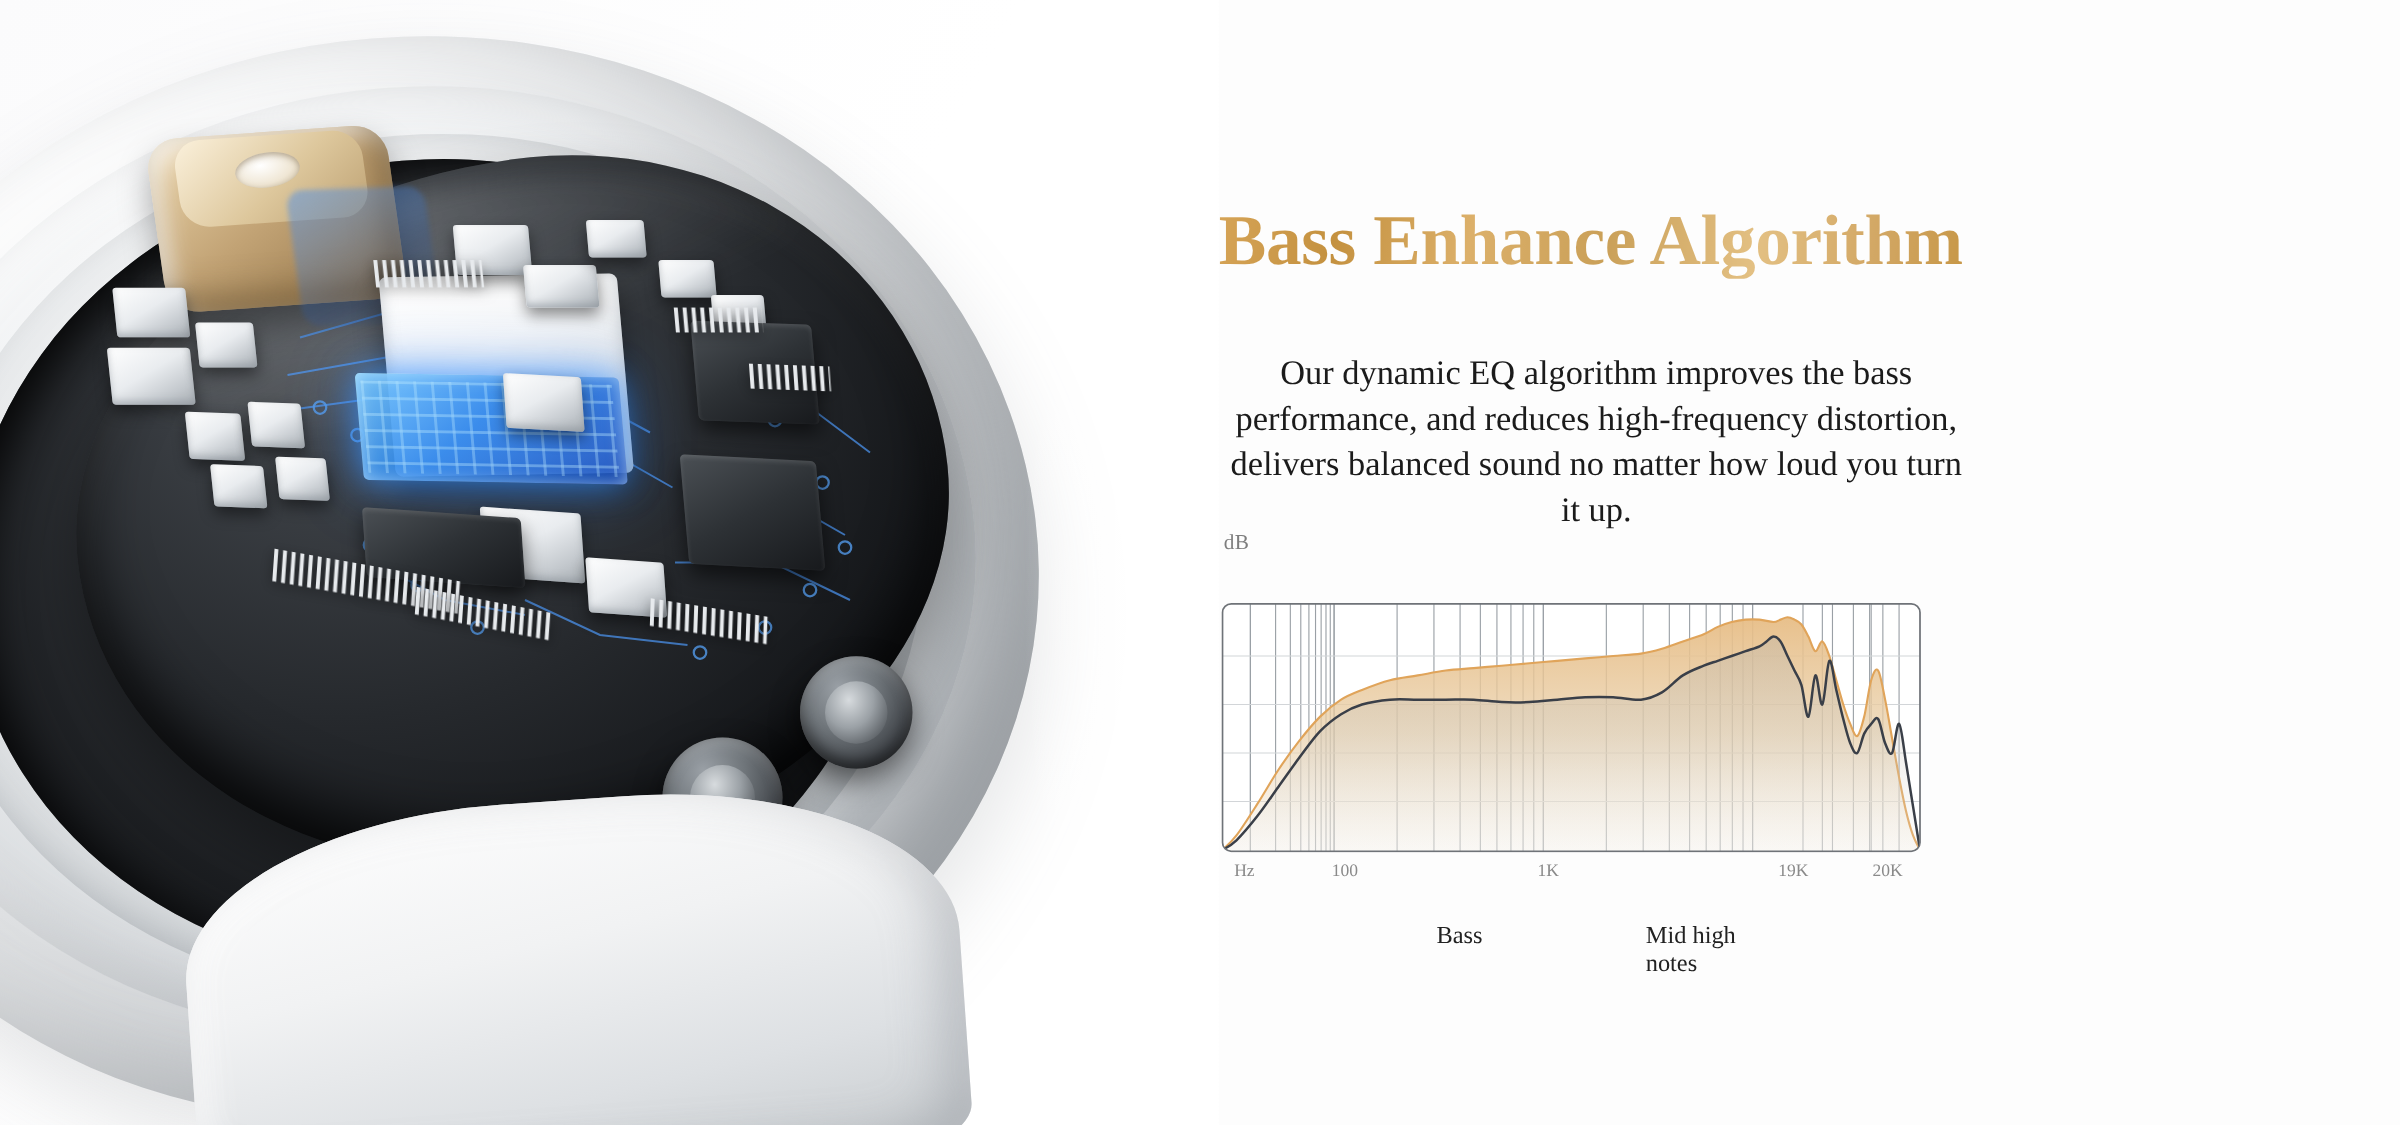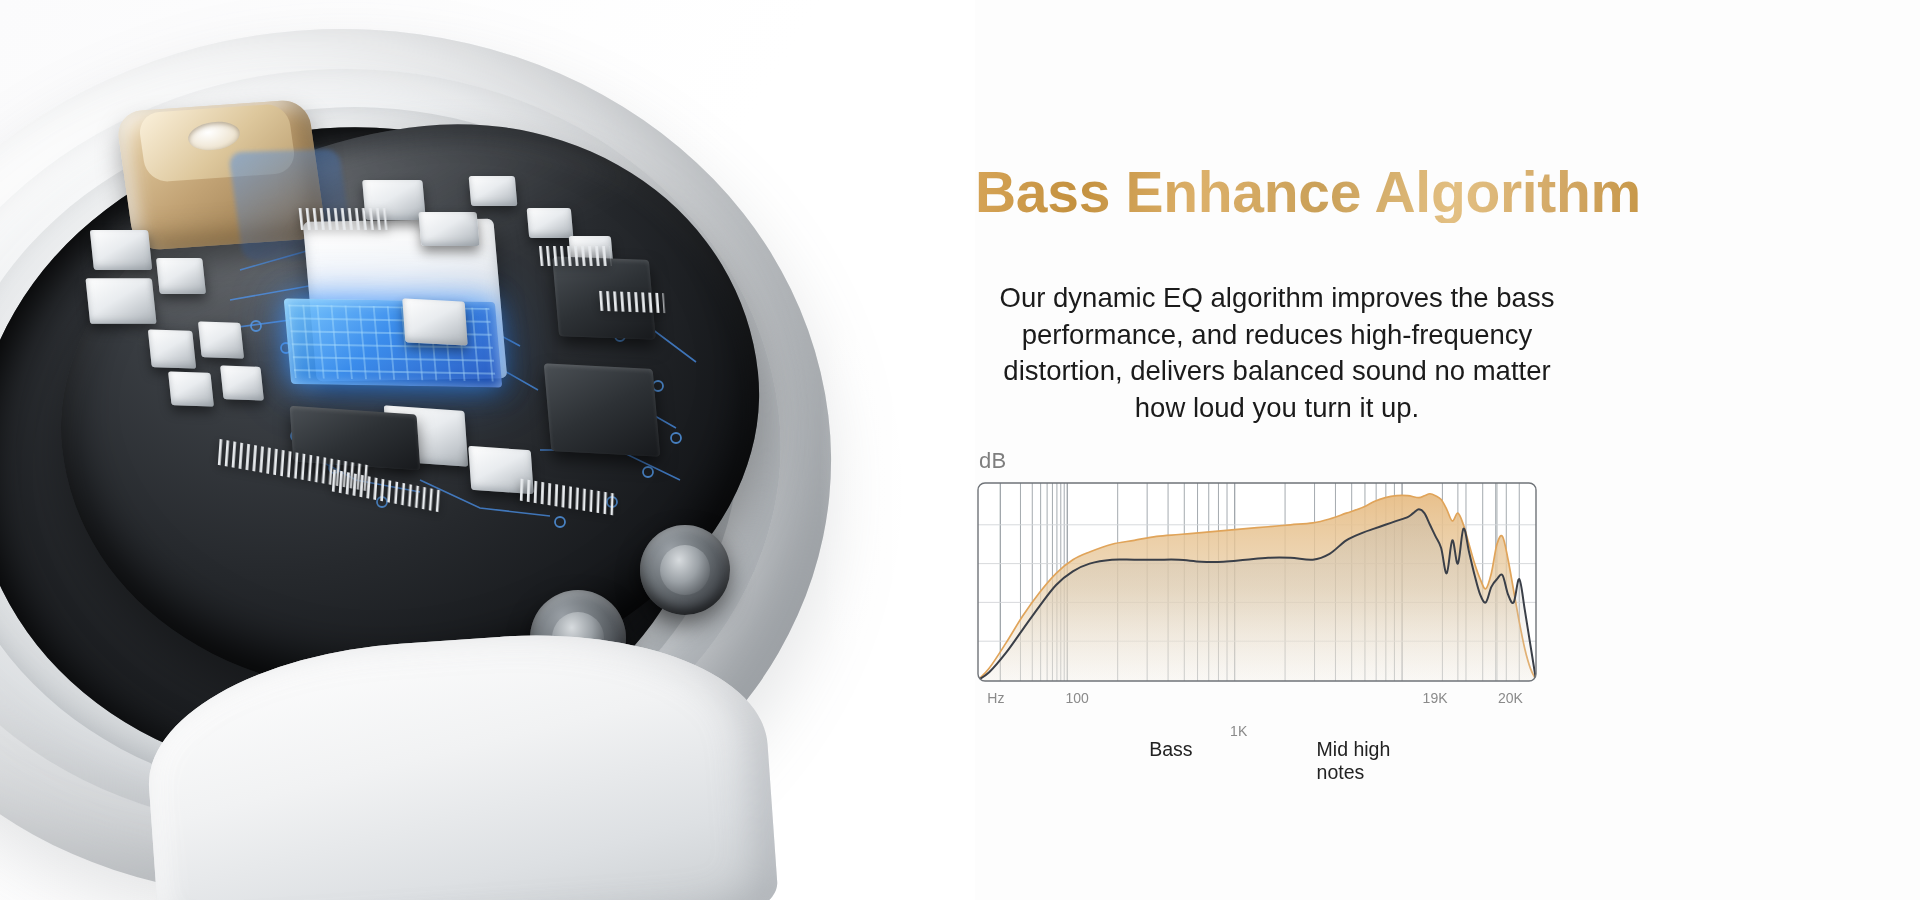--- a/index.html
+++ b/index.html
@@ -1,21 +1,21 @@
 <!DOCTYPE html>
 <html><head>
 <meta charset="utf-8">
 <style>
   html,body{margin:0;padding:0;}
   body{
     width:1920px;height:900px;overflow:hidden;background:#ffffff;
     font-family:"Liberation Sans","DejaVu Sans",sans-serif;
     -webkit-font-smoothing:antialiased;
   }
-  .stage{position:relative;width:1920px;height:900px;background:#fdfdfd;}
+  .stage{position:relative;width:1920px;height:900px;background:#fdfdfd;font-family:Liberation Serif, serif;}
 
   
   .product-pane{position:absolute;left:0;top:0;width:975px;height:900px;overflow:hidden;
     background:linear-gradient(120deg,#fbfbfc 0%,#ffffff 55%,#ffffff 100%);}
 
   
   .shell-outer{position:absolute;left:-180px;top:30px;width:1010px;height:860px;
     border-radius:50% 50% 46% 46%/52% 52% 48% 48%;
     background:
       radial-gradient(ellipse at 30% 22%,#ffffff 0%,#f2f3f4 26%,#dfe1e3 52%,#c7cacd 72%,#aeb2b6 88%,#9aa0a4 100%);
@@ -115,21 +115,21 @@
   .content{position:absolute;left:975px;top:0;width:945px;height:900px;}
 
   .headline{position:absolute;left:0;top:163px;font-size:57px;font-weight:bold;
     letter-spacing:-.3px;line-height:1.05;white-space:nowrap;
     background:linear-gradient(100deg,#d6a457 0%,#c4913f 16%,#dcb06a 34%,#caa058 52%,#e3c083 72%,#d2a764 88%,#c79747 100%);
     -webkit-background-clip:text;background-clip:text;color:transparent;}
 
   .body-copy{position:absolute;left:2px;top:280px;width:600px;
     font-size:27.5px;line-height:1.33;color:#1b1b1b;font-weight:400;text-align:center;}
 
-  .db-label{position:absolute;left:4px;top:448px;font-size:22px;color:#7e7e7e;letter-spacing:.3px;}
+  .db-label{position:absolute;left:4px;top:424px;font-size:17px;color:#7e7e7e;letter-spacing:.3px;}
 
   .chart-wrap{position:absolute;left:2px;top:482px;width:560px;height:200px;}
   .chart-svg{display:block;}
 
   .xaxis{position:absolute;left:2px;top:690px;width:580px;height:60px;}
   .xtick{position:absolute;font-size:14px;color:#8a8a8a;white-space:nowrap;}
   .xtick.major{color:#222222;font-size:19.5px;margin-top:48px;}
   .xtick.major.wrap{white-space:normal;width:110px;line-height:1.16;}
 </style>
 </head>
@@ -303,19 +303,19 @@
             <path d="M1,198 C2.8972,196.6808 7.417,194.8572 12.16,190.24 C16.903,185.6228 23.2084,178.09560000000002 28.900000000000002,170.84 C34.5916,163.5844 39.9484,155.4752 45.64,147.56 C51.3316,139.6448 56.6884,131.8654 62.38,124.28 C68.0716,116.6946 73.4284,108.8764 79.12,102.94 C84.81160000000001,97.00359999999999 90.16840000000002,92.98779999999998 95.86000000000001,89.35999999999999 C101.55160000000001,85.73219999999999 105.95980000000002,83.5788 112.60000000000001,81.60000000000001 C119.2402,79.62120000000002 127.33119999999998,78.3796 134.92,77.72 C142.50879999999998,77.0604 149.65120000000002,77.72 157.24,77.72 C164.8288,77.72 171.9712,77.72 179.56,77.72 C187.1488,77.72 194.2912,77.3902 201.88,77.72 C209.4688,78.0498 216.61120000000003,79.33019999999999 224.20000000000002,79.66 C231.7888,79.9898 238.93120000000002,79.9898 246.52,79.66 C254.1088,79.33019999999999 261.2512,78.3796 268.84,77.72 C276.42879999999997,77.0604 283.57120000000003,76.1098 291.16,75.78 C298.7488,75.4502 305.8912,75.4502 313.48,75.78 C321.0688,76.1098 329.1598,78.3796 335.8,77.72 C342.4402,77.0604 346.8484,75.198 352.54,71.89999999999999 C358.2316,68.60199999999999 363.58840000000004,61.947799999999994 369.28000000000003,58.31999999999999 C374.9716,54.69219999999999 381.277,52.5388 386.02,50.56 C390.763,48.5812 393.3856,47.99920000000001 397.18,46.68000000000001 C400.9744,45.360800000000005 404.5456,44.11919999999998 408.34,42.79999999999998 C412.13439999999997,41.48079999999999 415.7056,40.23920000000001 419.5,38.920000000000016 C423.2944,37.60080000000002 427.8142,36.359199999999994 430.66,35.03999999999999 C433.5058,33.72079999999999 434.3428,32.47919999999999 436.24,31.159999999999997 C438.1372,29.840799999999998 439.9228,27.28 441.82,27.28 C443.7172,27.28 445.50280000000004,28.5216 447.40000000000003,31.159999999999997 C449.29720000000003,33.798399999999994 451.0828,38.842399999999984 452.98,42.79999999999998 C454.8772,46.75759999999998 456.66279999999995,50.4824 458.55999999999995,54.44 C460.45719999999994,58.3976 462.2428,59.813799999999986 464.14,66.07999999999998 C466.0372,72.34619999999998 467.8228,92.61919999999999 469.71999999999997,91.3 C471.61719999999997,89.9808 473.4028,59.968999999999994 475.3,58.31999999999999 C477.1972,56.67099999999999 478.9828,83.5788 480.88,81.60000000000001 C482.7772,79.62120000000002 484.5628,48.65880000000001 486.46,46.68000000000001 C488.3572,44.70120000000001 490.1428,62.04480000000001 492.04,69.96000000000001 C493.9372,77.8752 495.7228,85.9844 497.62,93.24 C499.5172,100.4956 501.3028,108.0228 503.2,112.64 C505.0972,117.2572 506.88280000000003,121.71919999999999 508.78000000000003,120.39999999999999 C510.6772,119.0808 512.4628,108.83760000000001 514.36,104.88000000000001 C516.2572,100.92240000000001 518.0428,99.0988 519.94,97.11999999999999 C521.8372,95.14119999999998 523.6228,90.60159999999999 525.52,93.24 C527.4172,95.8784 529.2028,108.0228 531.1,112.64 C532.9972,117.2572 534.7828,123.0384 536.68,120.39999999999999 C538.5772,117.76159999999999 540.3628,95.8008 542.26,97.11999999999999 C544.1572,98.43919999999999 545.9428,116.9468 547.84,128.16 C549.7372,139.3732 551.5228,151.20719999999997 553.42,163.07999999999998 C555.3172,174.9528 558.0514,192.0636 559,198" fill="none" stroke="#3a3f48" stroke-width="2.0" stroke-linejoin="round" stroke-linecap="round"></path>
           </g>
         <rect x="1" y="1" width="558" height="198" rx="7" fill="none" stroke="#6f7378" stroke-width="1.4"></rect>
       </svg>
     </div>
 
     <div class="xaxis" id="xaxis">
         <div class="xtick" style="left: 10.37px; top: 0px;">Hz</div>
         <div class="xtick" style="left: 88.49px; top: 0px;">100</div>
         <div class="xtick major" style="left: 172.19px; top: 0px;">Bass</div>
-        <div class="xtick" style="left: 253.1px; top: 0px; margin-top: 33px;">1K</div>
+        <div class="xtick" style="left: 253.1px; top: 0px;">1K</div>
         <div class="xtick major wrap" style="left: 339.59px; top: 0px;">Mid high notes</div>
         <div class="xtick" style="left: 445.61px; top: 0px;">19K</div>
         <div class="xtick" style="left: 520.94px; top: 0px;">20K</div>
       </div>
   </div>
 </div>
 
 </body></html>

